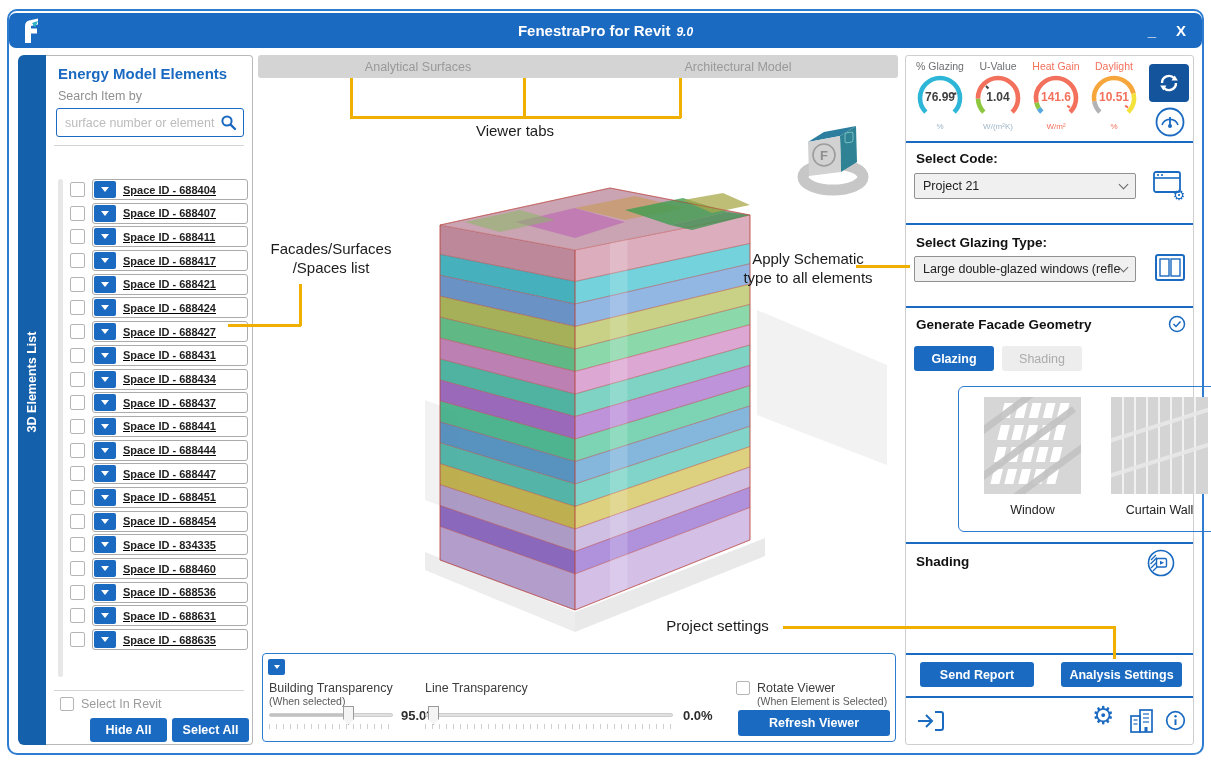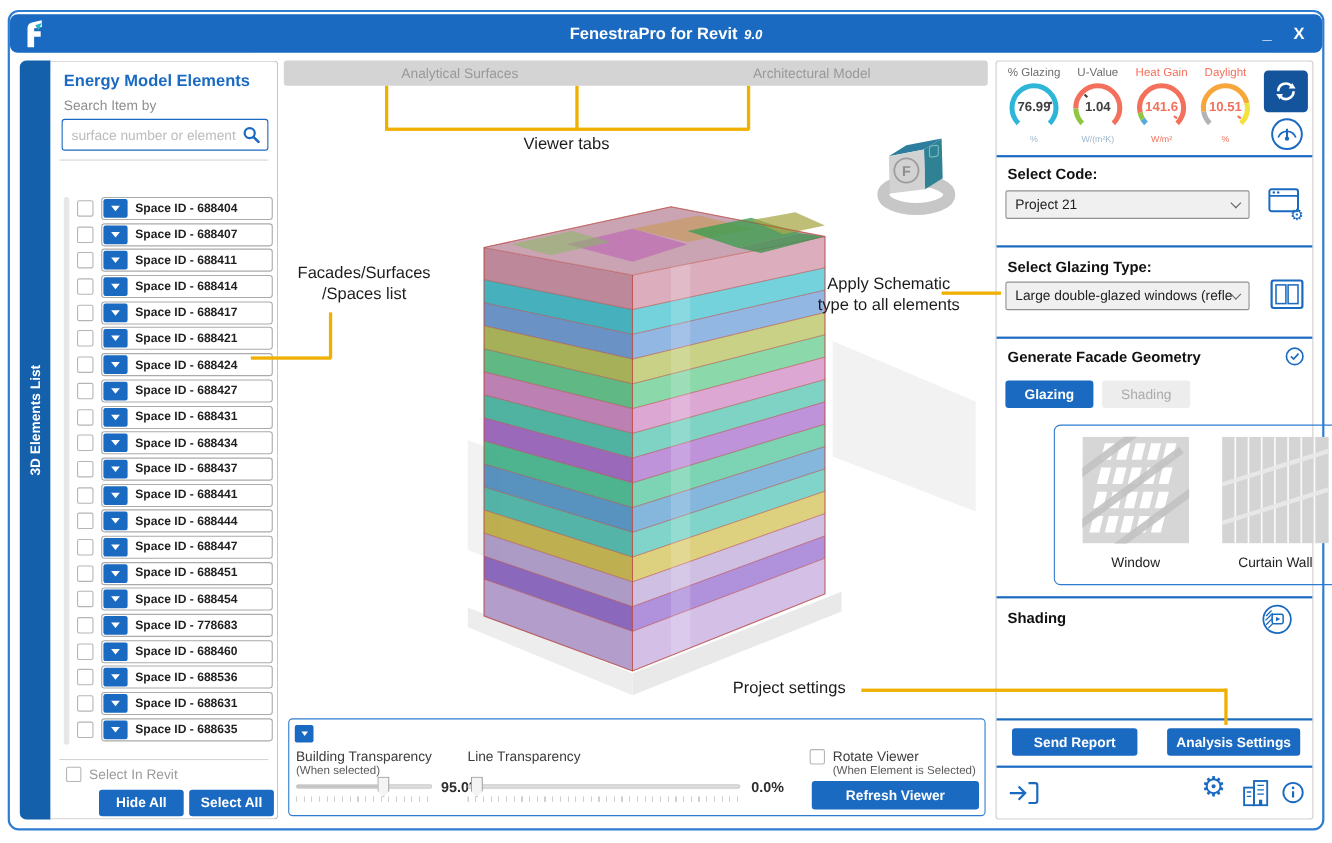--- a/index.html
+++ b/index.html
@@ -18,21 +18,21 @@
   .strip-text{position:absolute;left:-44px;top:320px;width:116px;transform:rotate(-90deg);color:#fff;font-size:12.5px;font-weight:bold;white-space:nowrap;text-align:center;}
   .left-panel{position:absolute;left:46px;top:55px;width:207px;height:690px;background:#fff;border:1px solid #b9b9b9;border-left:none;border-radius:0 4px 4px 0;}
   .lp-title{position:absolute;left:12px;top:9px;font-size:15px;font-weight:bold;color:#1a6ac1;}
   .lp-search-label{position:absolute;left:12px;top:33px;font-size:12.5px;color:#8f8f8f;}
   .searchbox{position:absolute;left:10px;top:52px;width:188px;height:29px;border:1.5px solid #1a6ac1;border-radius:3px;display:flex;align-items:center;padding:0 6px;}
   .searchbox input{flex:1;border:none;outline:none;font-size:12.5px;color:#444;min-width:0;}
   .searchbox input::placeholder{color:#bcbcbc;}
   .lp-div{position:absolute;left:8px;width:190px;height:1px;background:#d4d4d4;}
   .list-wrap{position:absolute;left:8px;top:123px;width:194px;height:502px;}
   .list-scrollbar{position:absolute;left:4px;top:0;width:5px;height:498px;background:#e7e7e7;border-radius:3px;}
-  .slist{position:absolute;left:16px;top:0;width:178px;}
+  .slist{position:absolute;left:16px;top:0;width:178px;text-decoration:underline;}
   .srow{display:flex;align-items:center;height:21px;margin-bottom:2.7px;}
   .cb{width:15px;height:15px;border:1px solid #b5b5b5;border-radius:2px;background:#fff;flex:none;}
   .rowbox{flex:1;height:21px;margin-left:7px;border:1px solid #ababab;border-radius:3px;background:#fff;display:flex;align-items:center;overflow:hidden;}
   .rowbtn{width:22px;height:17px;margin:1px 0 1px 1px;background:#1a6ac1;border-radius:2px;display:flex;align-items:center;justify-content:center;flex:none;}
   .tri{width:0;height:0;border:4px solid transparent;border-top:5px solid #fff;margin-top:4px;}
   .rowlabel{font-size:11px;font-weight:bold;color:#1f1f1f;margin-left:7px;white-space:nowrap;}
   .sir{position:absolute;left:14px;top:641px;display:flex;align-items:center;gap:7px;}
   .sir .cb{width:14px;height:14px;}
   .sir span.t{font-size:12.5px;color:#9c9c9c;}
   .lp-buttons{position:absolute;left:4px;top:662px;width:199px;display:flex;gap:5px;padding-left:40px;}
@@ -152,29 +152,20 @@
               </span>
               <span class="rowlabel">Space ID - 688411</span>
             </span>
           </div>
           <div class="srow">
             <span class="cb"></span>
             <span class="rowbox">
               <span class="rowbtn">
                 <span class="tri"></span>
               </span>
-              <span class="rowlabel">Space ID - 688414</span>
-            </span>
-          </div>
-          <div class="srow">
-            <span class="cb"></span>
-            <span class="rowbox">
-              <span class="rowbtn">
-                <span class="tri"></span>
-              </span>
               <span class="rowlabel">Space ID - 688417</span>
             </span>
           </div>
           <div class="srow">
             <span class="cb"></span>
             <span class="rowbox">
               <span class="rowbtn">
                 <span class="tri"></span>
               </span>
               <span class="rowlabel">Space ID - 688421</span>
@@ -269,21 +260,21 @@
               </span>
               <span class="rowlabel">Space ID - 688454</span>
             </span>
           </div>
           <div class="srow">
             <span class="cb"></span>
             <span class="rowbox">
               <span class="rowbtn">
                 <span class="tri"></span>
               </span>
-              <span class="rowlabel">Space ID - 778683</span>
+              <span class="rowlabel">Space ID - 834335</span>
             </span>
           </div>
           <div class="srow">
             <span class="cb"></span>
             <span class="rowbox">
               <span class="rowbtn">
                 <span class="tri"></span>
               </span>
               <span class="rowlabel">Space ID - 688460</span>
             </span>

